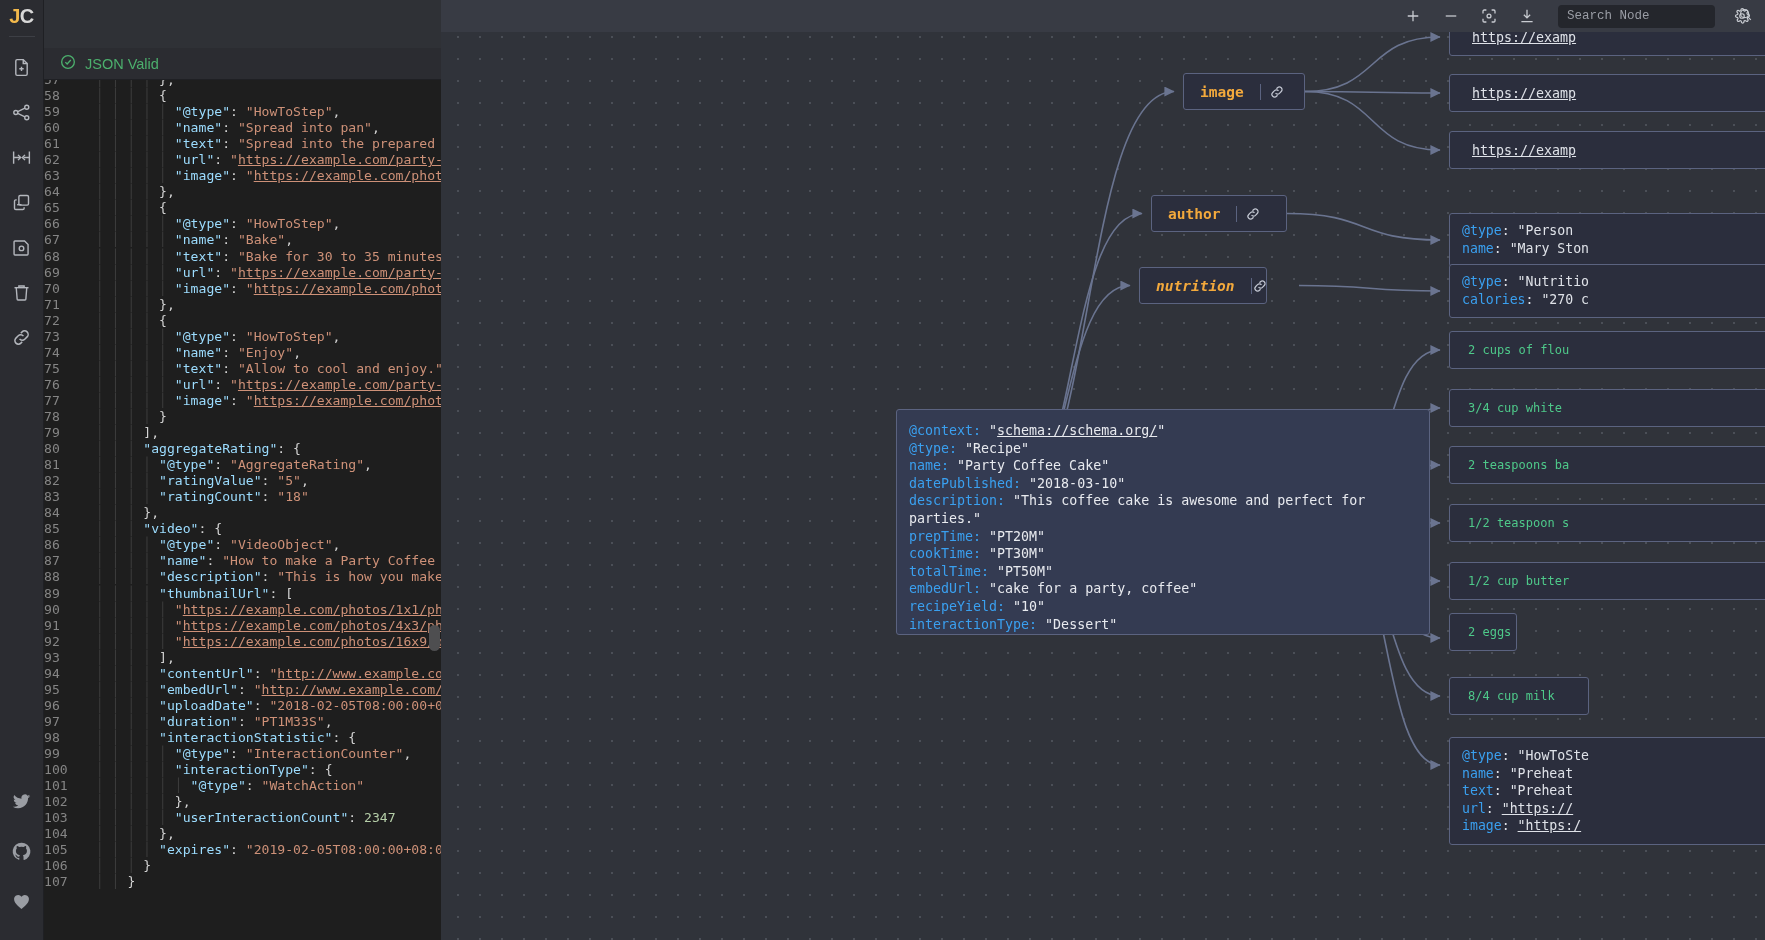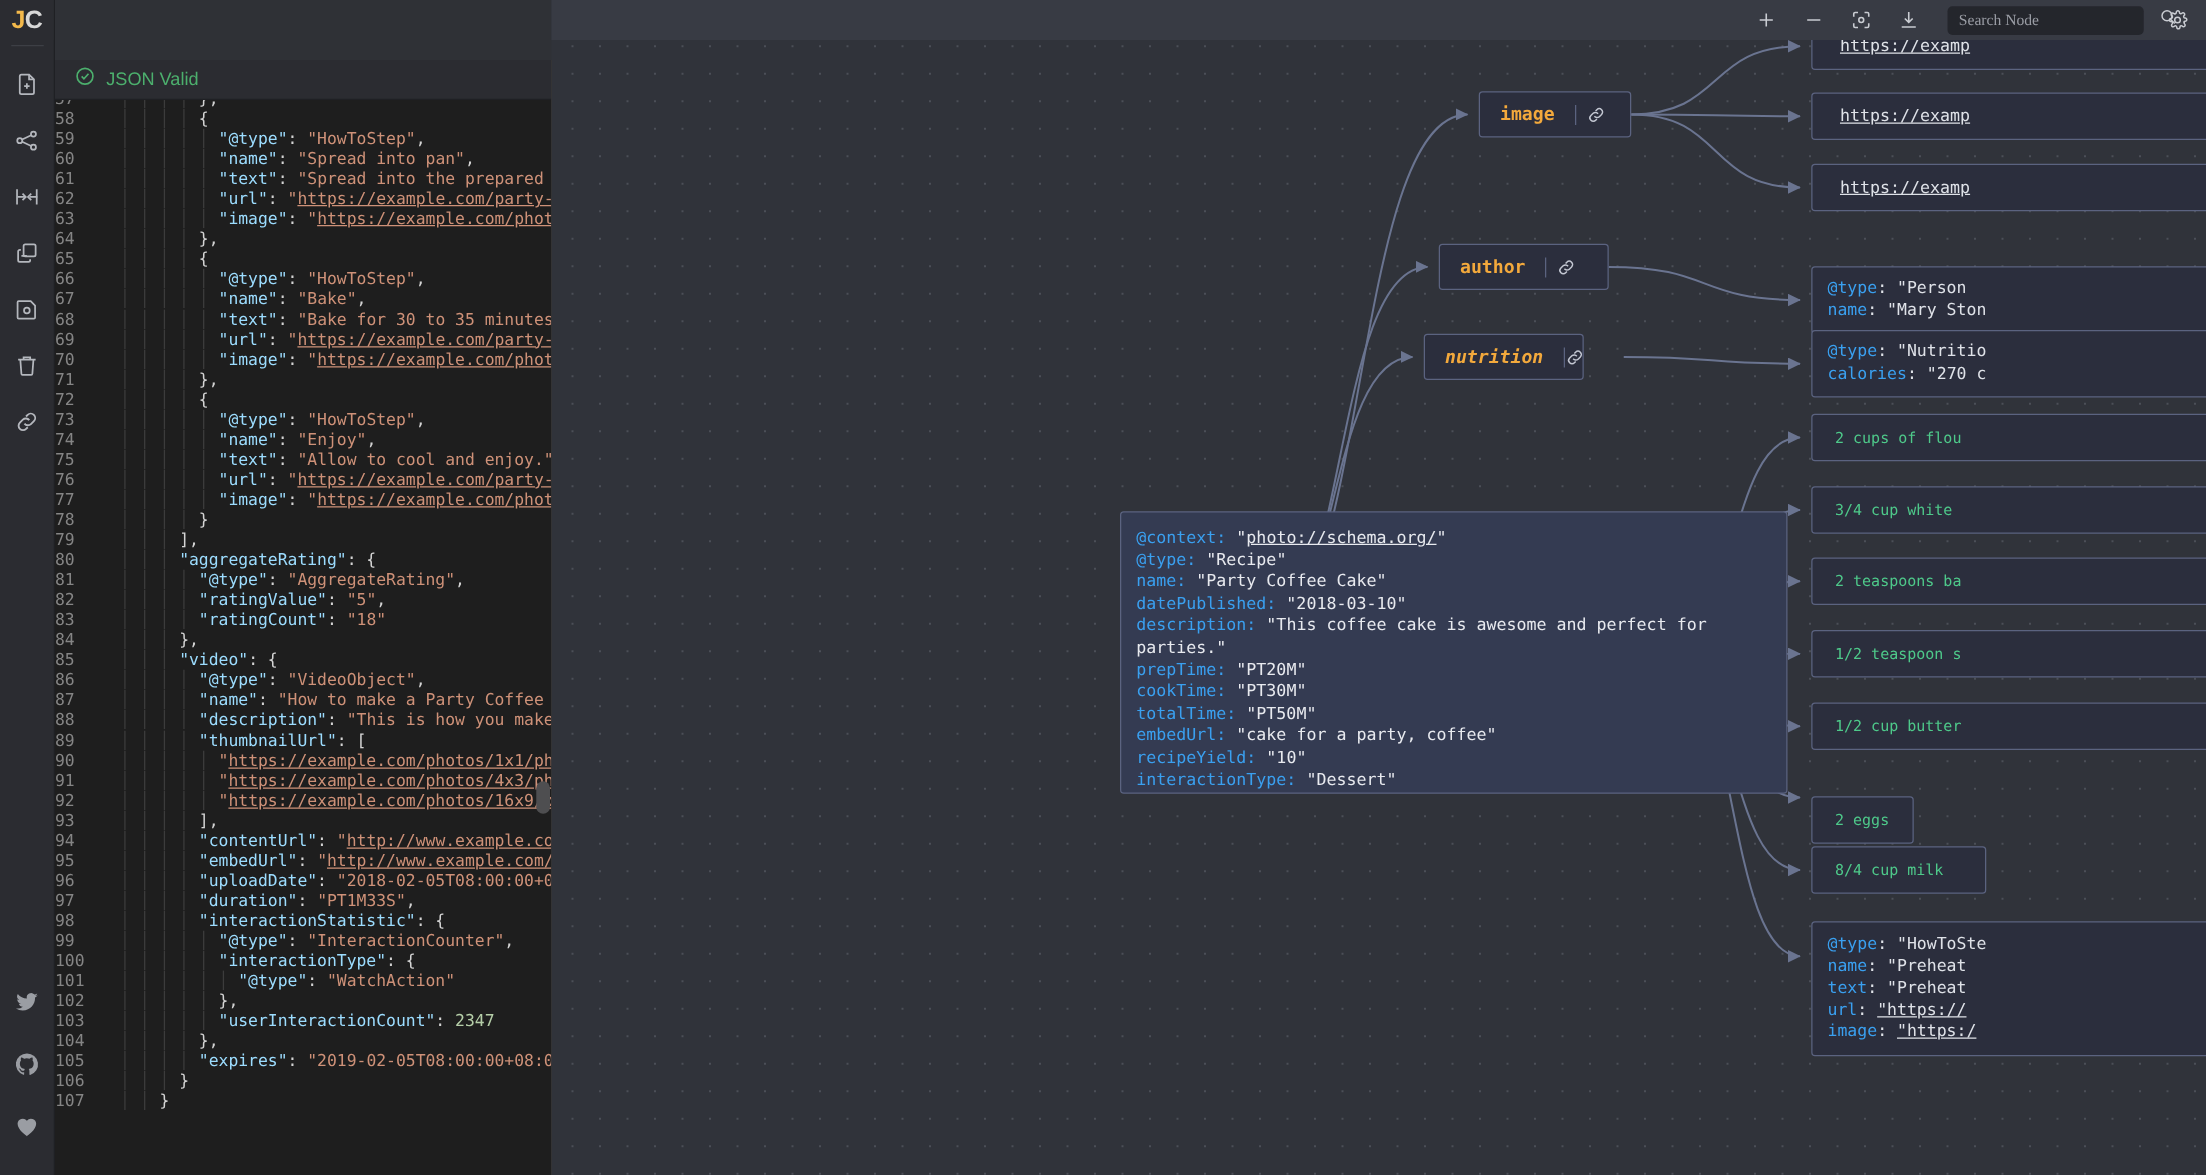--- a/index.html
+++ b/index.html
@@ -105,21 +105,21 @@
   .search-box {
     display: flex; align-items: center;
     background: #24262c; border-radius: 4px;
     height: 23px; width: 157px;
     padding: 0 7px 0 9px; gap: 4px;
     margin-left: 4px;
   }
   .search-box input {
     flex: 1 1 auto; background: transparent; border: 0; outline: 0;
     color: #cfd2d8; font-size: 12.5px;
-    font-family: Liberation Serif, serif;
+    font-family: Liberation Mono, monospace;
   }
   .search-box input::placeholder { color: #9a9da5; }
 
   
   .edges { position: absolute; inset: 0; z-index: 5; pointer-events: none; }
 
   
   .node {
     position: absolute; z-index: 10;
     background: #2b2e3d;
@@ -377,31 +377,31 @@
         </div>
         <div class="node" style="left:1008px;top:446px;width:330px;height:38px;overflow:hidden;">
           <span class="node-green">2 teaspoons ba</span>
         </div>
         <div class="node" style="left:1008px;top:504px;width:330px;height:38px;overflow:hidden;">
           <span class="node-green">1/2 teaspoon s</span>
         </div>
         <div class="node" style="left:1008px;top:562px;width:330px;height:38px;overflow:hidden;">
           <span class="node-green">1/2 cup butter</span>
         </div>
-        <div class="node" style="left:1008px;top:637px;width:82px;height:38px;overflow:hidden;">
+        <div class="node" style="left:1008px;top:613px;width:68px;height:38px;overflow:hidden;">
           <span class="node-green">2 eggs</span>
         </div>
         <div class="node" style="left:1008px;top:677px;width:140px;height:38px;overflow:hidden;">
           <span class="node-green">8/4 cup milk</span>
         </div>
       </div>
 
     <div class="detail">
       <div id="detail-rows">
-          <div><span class="dk">@context:</span> <span class="dv">"</span><span class="du">photo://schema.org/</span><span class="dv">"</span></div>
+          <div><span class="dk">@context:</span> <span class="dv">"</span><span class="du">schema://schema.org/</span><span class="dv">"</span></div>
           <div><span class="dk">@type:</span> <span class="dv">"Recipe"</span></div>
           <div><span class="dk">name:</span> <span class="dv">"Party Coffee Cake"</span></div>
           <div><span class="dk">datePublished:</span> <span class="dv">"2018-03-10"</span></div>
           <div><span class="dk">description:</span> <span class="dv">"This coffee cake is awesome and perfect for parties."</span></div>
           <div><span class="dk">prepTime:</span> <span class="dv">"PT20M"</span></div>
           <div><span class="dk">cookTime:</span> <span class="dv">"PT30M"</span></div>
           <div><span class="dk">totalTime:</span> <span class="dv">"PT50M"</span></div>
           <div><span class="dk">embedUrl:</span> <span class="dv">"cake for a party, coffee"</span></div>
           <div><span class="dk">recipeYield:</span> <span class="dv">"10"</span></div>
           <div><span class="dk">interactionType:</span> <span class="dv">"Dessert"</span></div>

